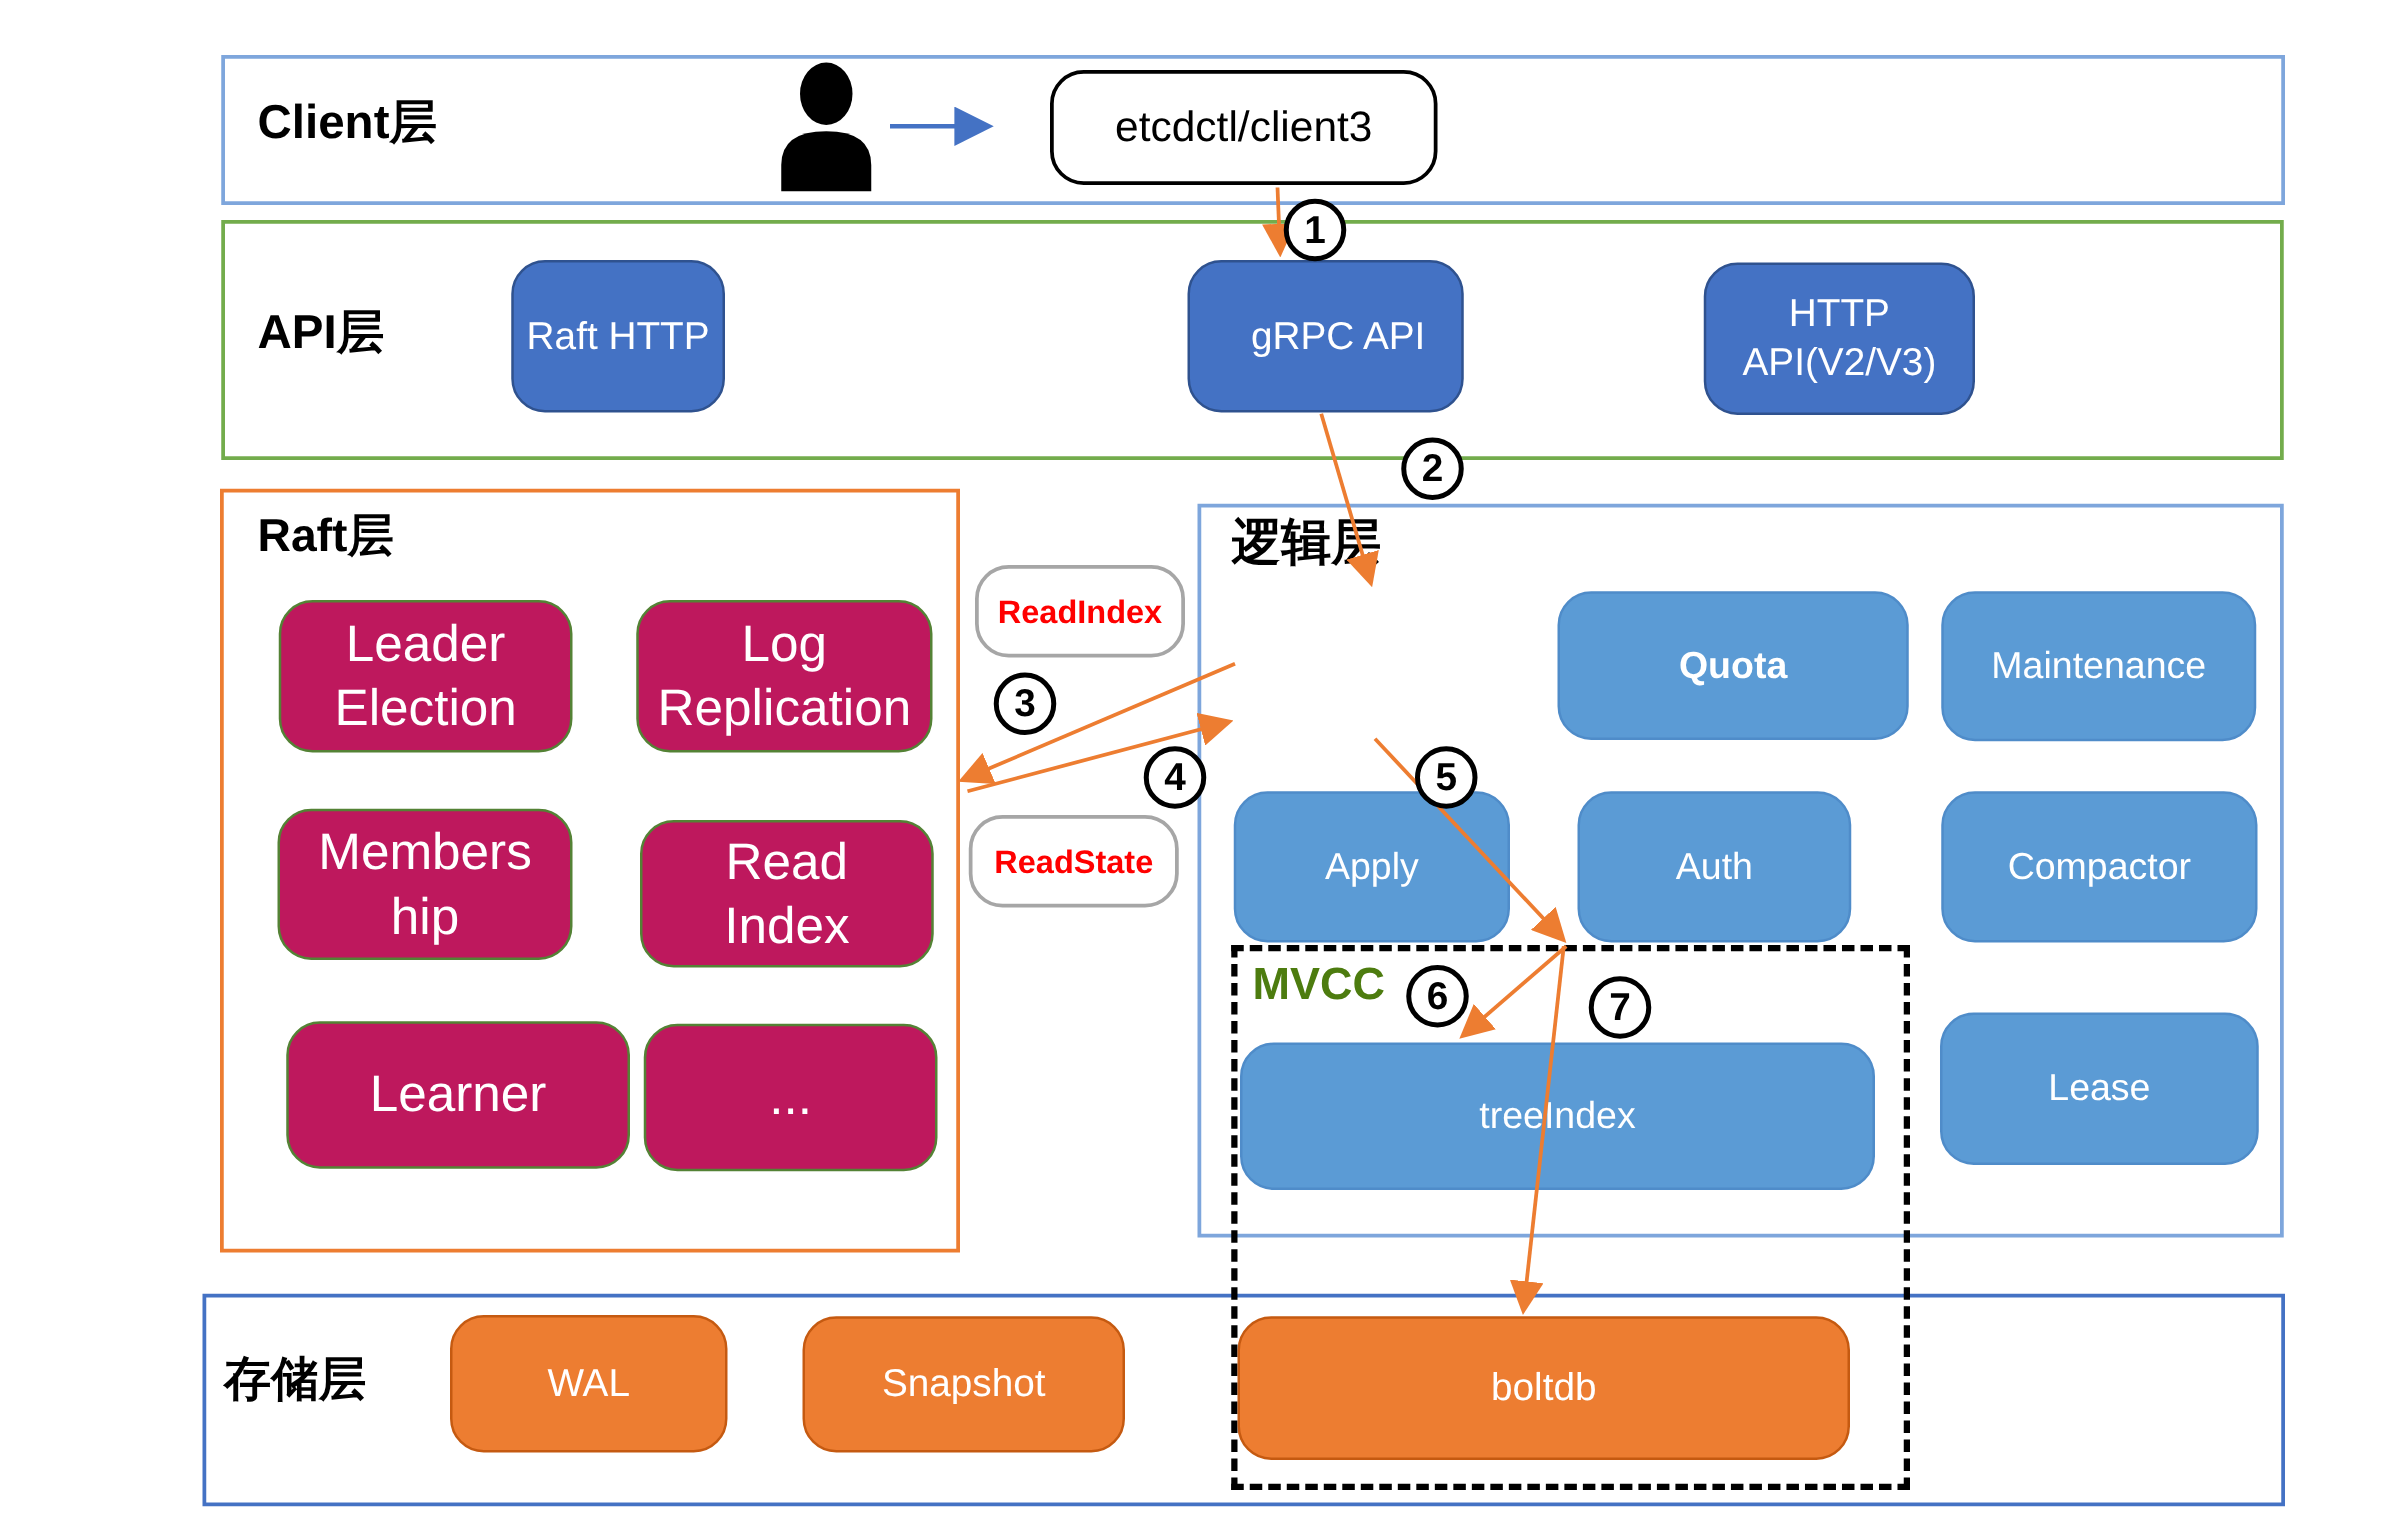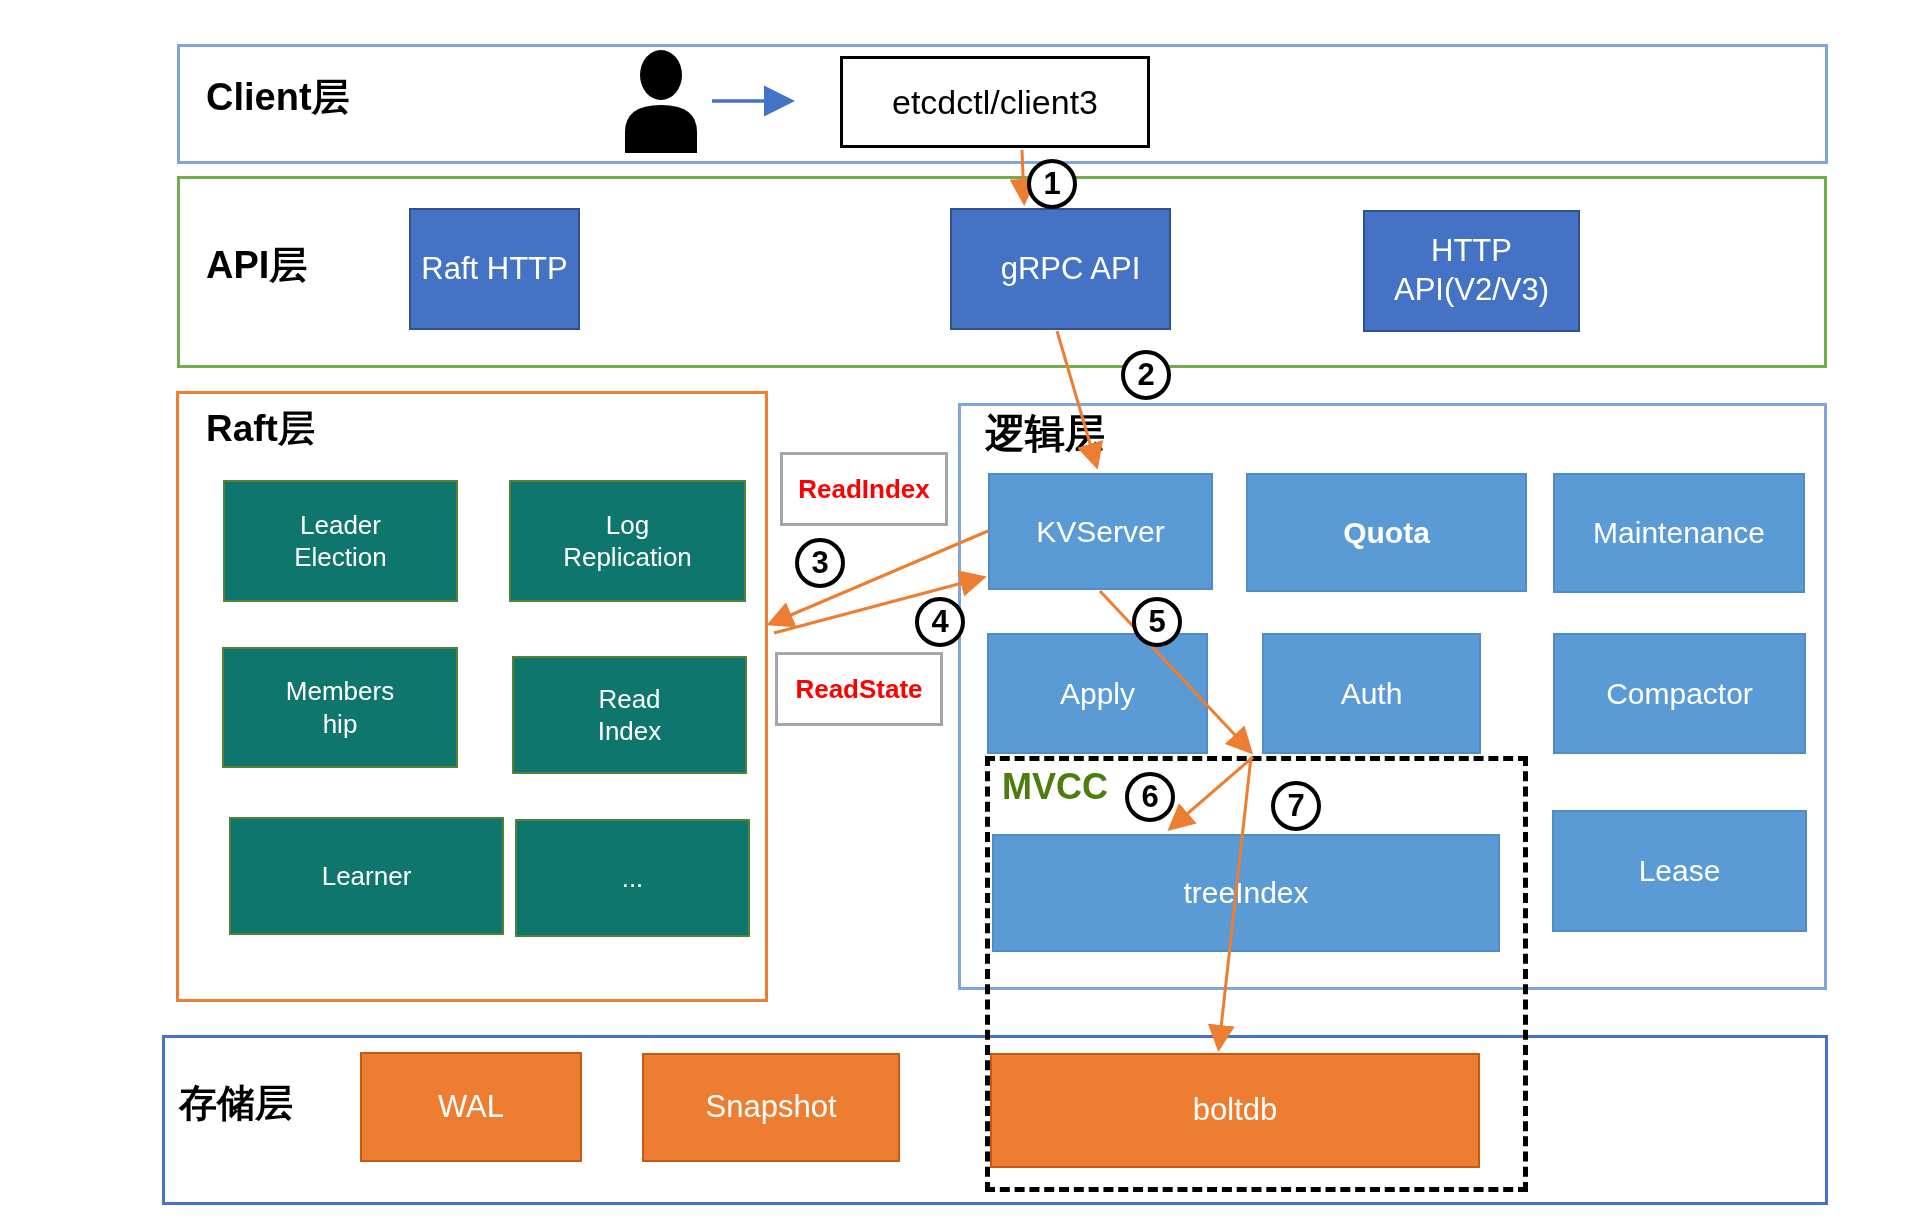--- a/index.html
+++ b/index.html
@@ -1,23 +1,23 @@
 <!DOCTYPE html>
 <html><head>
 <meta charset="utf-8">
 <style>
   html,body{margin:0;padding:0;background:#fff;}
   .canvas{position:relative;width:1920px;height:1229px;background:#fff;overflow:hidden;
           font-family:"Liberation Sans","DejaVu Sans",sans-serif;}
   .layer-label{position:absolute;color:#000;font-weight:600;white-space:nowrap;}
   .node{position:absolute;box-sizing:border-box;display:flex;align-items:center;justify-content:center;
-        text-align:center;color:#fff;line-height:1.25;}
+        text-align:center;color:#fff;line-height:1.25;border-radius:27px;}
   .blue-dark{background:#4472C4;border:2px solid #2F528F;font-size:31px;}
   .blue{background:#5B9BD5;border:2px solid #4f8cc9;font-size:30px;}
-  .green{background:#0f766e;border:2px solid #548235;font-size:26px;}
+  .green{background:#be185d;border:2px solid #548235;font-size:41px;}
   .orange-box{background:#ED7D31;border:2px solid #C55A11;font-size:31px;}
   .white-box{background:#fff;border:3px solid #A6A6A6;color:#FF0000;font-weight:bold;font-size:26px;}
   .outline{position:absolute;box-sizing:border-box;background:transparent;}
   .step{position:absolute;width:50px;height:50px;border:4px solid #000;border-radius:50%;
         background:#fff;box-sizing:border-box;display:flex;align-items:center;justify-content:center;
         font-size:31px;font-weight:600;color:#000;z-index:6;}
   .overlay{position:absolute;left:0;top:0;width:1920px;height:1229px;pointer-events:none;z-index:5;}
 
   
   .box-client {left:177px;top:44px;width:1651px;height:120px;border:3px solid #7EA6DC;}
@@ -135,23 +135,20 @@
     <span>Read</span>
     <span>Index</span>
   </div>
   <div class="node green learner">
     <span>Learner</span>
   </div>
   <div class="node green raft-more">
     <span>...</span>
   </div>
 
-  <div class="node blue kvserver">
-    <span>KVServer</span>
-  </div>
   <div class="node blue quota">
     <span>Quota</span>
   </div>
   <div class="node blue maintenance">
     <span>Maintenance</span>
   </div>
   <div class="node blue apply">
     <span>Apply</span>
   </div>
   <div class="node blue auth">

